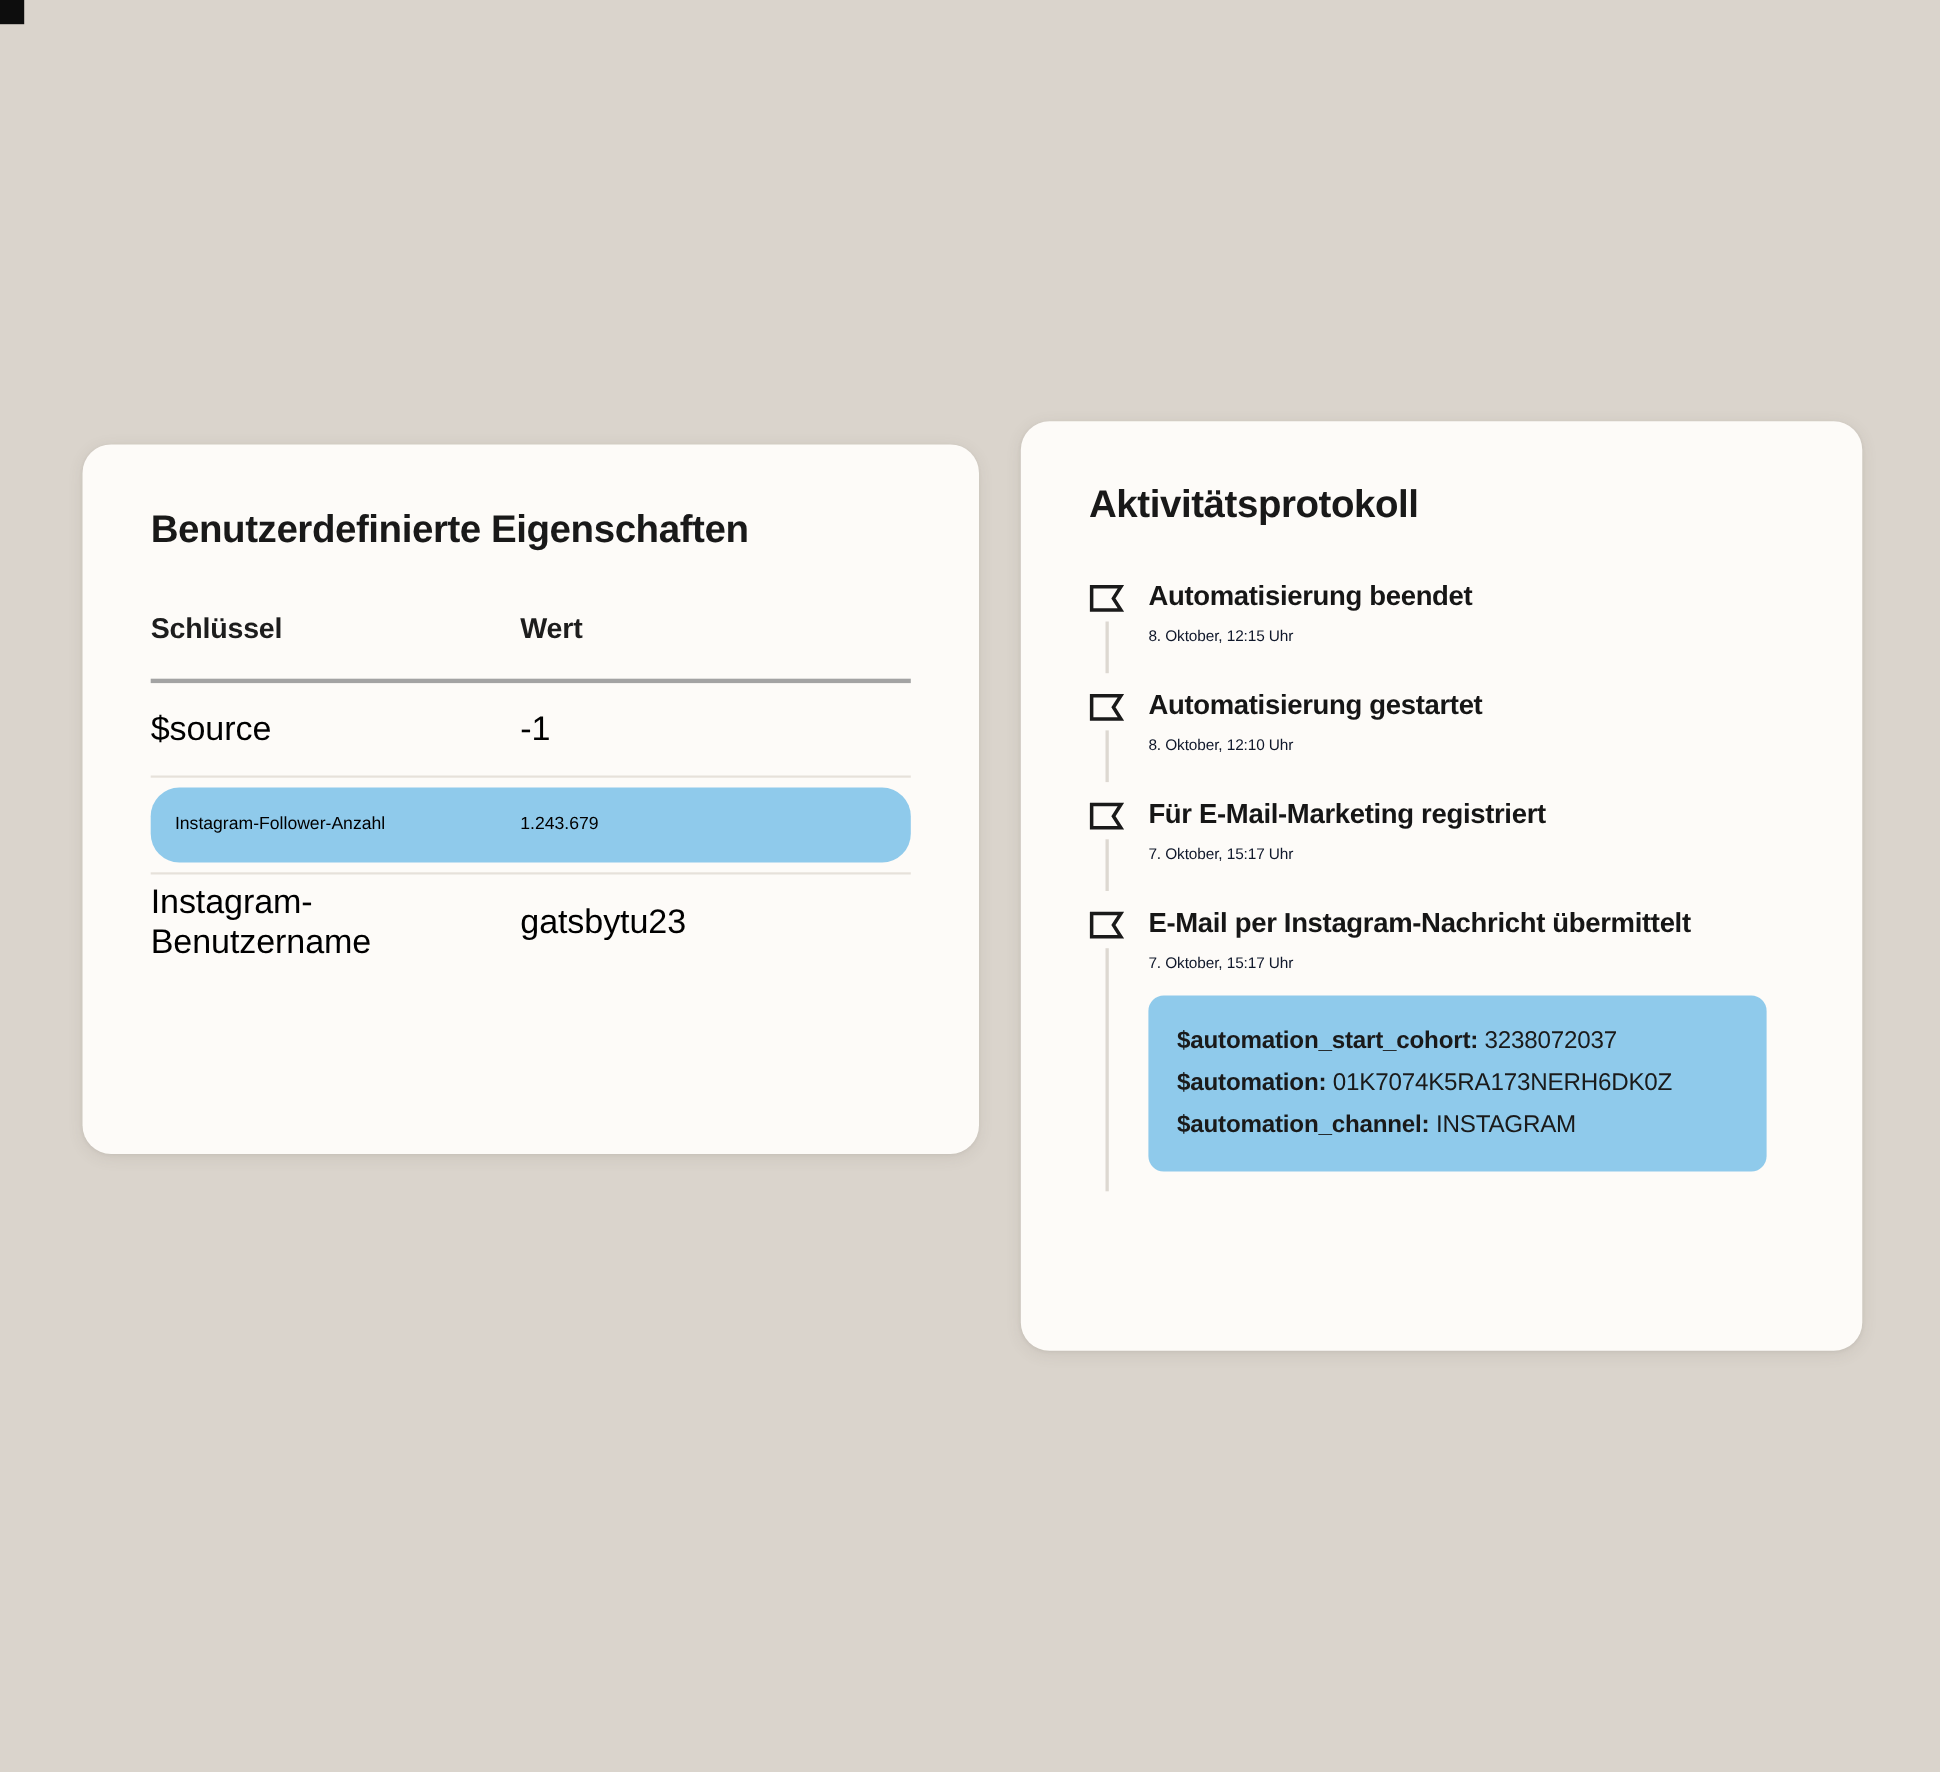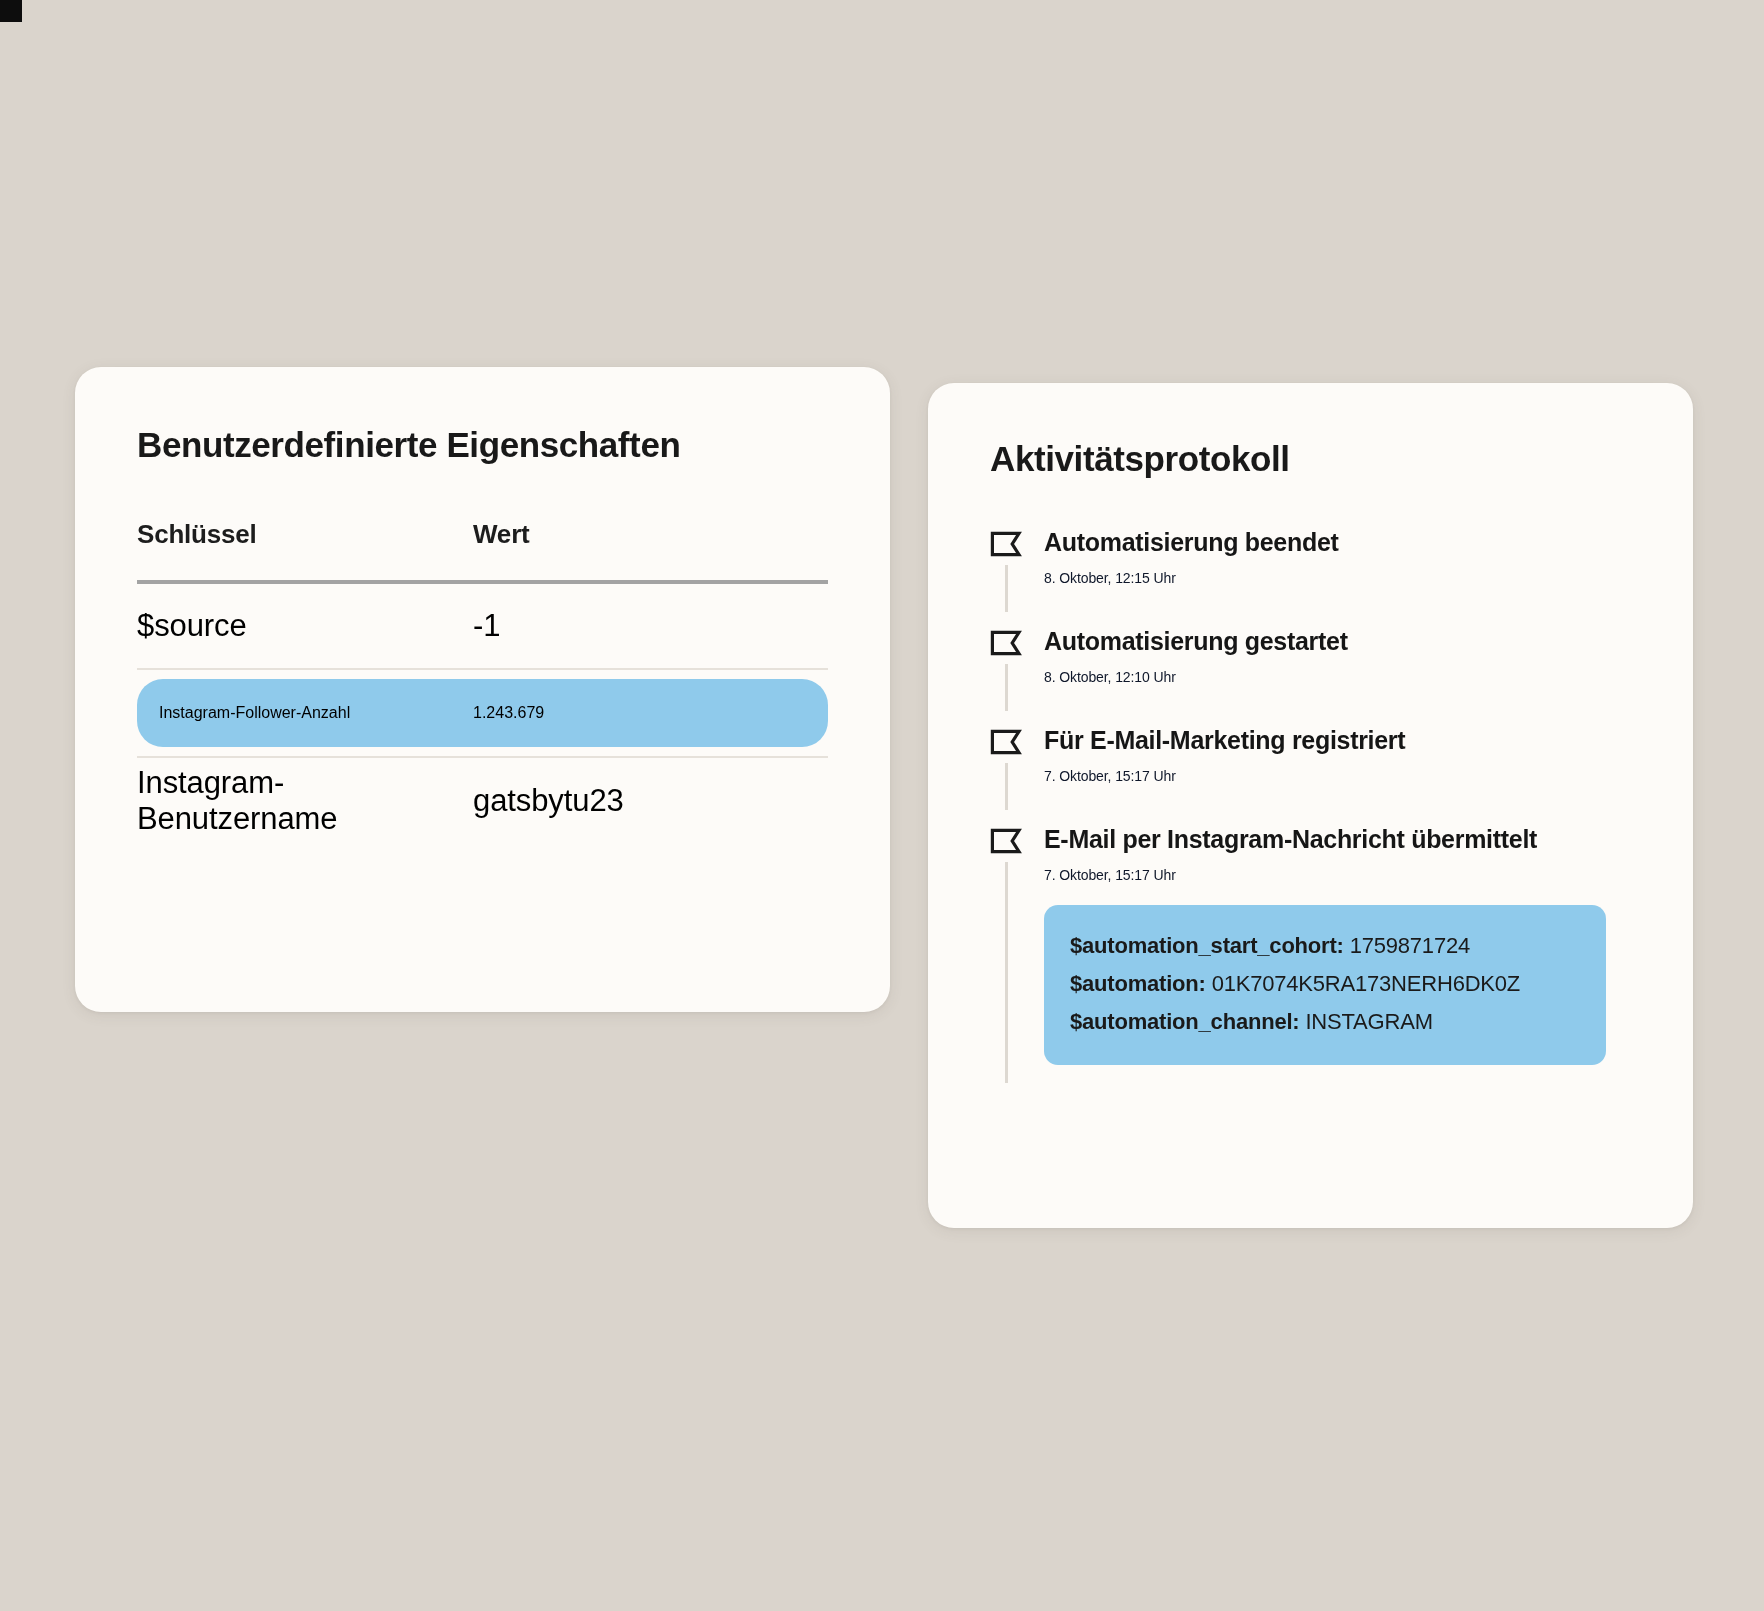--- a/index.html
+++ b/index.html
@@ -40,21 +40,21 @@
     position: absolute;
     background: #fdfbf8;
     border-radius: 26px;
     box-shadow: 0 3px 14px rgba(90, 78, 66, 0.10),
                 0 1px 3px rgba(90, 78, 66, 0.07);
     box-sizing: border-box;
   }
 
   #props-card {
     left: 75px;
-    top: 367px;
+    top: 404px;
     width: 815px;
     height: 645px;
     padding: 58px 62px 0 62px;
   }
 
   #activity-card {
     left: 928px;
     top: 383px;
     width: 765px;
     height: 845px;
@@ -310,21 +310,21 @@
           </svg>
           <span class="connector"></span>
         </div>
         <div class="activity-body">
           <p class="activity-title">E-Mail per Instagram-Nachricht übermittelt</p>
           <p class="activity-time">7. Oktober, 15:17 Uhr</p>
 
           <div class="meta-block">
             <div class="meta-line">
               <span class="meta-key">$automation_start_cohort:</span>
-              <span class="meta-val">1759871724</span>
+              <span class="meta-val">3238072037</span>
             </div>
             <div class="meta-line">
               <span class="meta-key">$automation:</span>
               <span class="meta-val">01K7074K5RA173NERH6DK0Z</span>
             </div>
             <div class="meta-line">
               <span class="meta-key">$automation_channel:</span>
               <span class="meta-val">INSTAGRAM</span>
             </div>
           </div>

